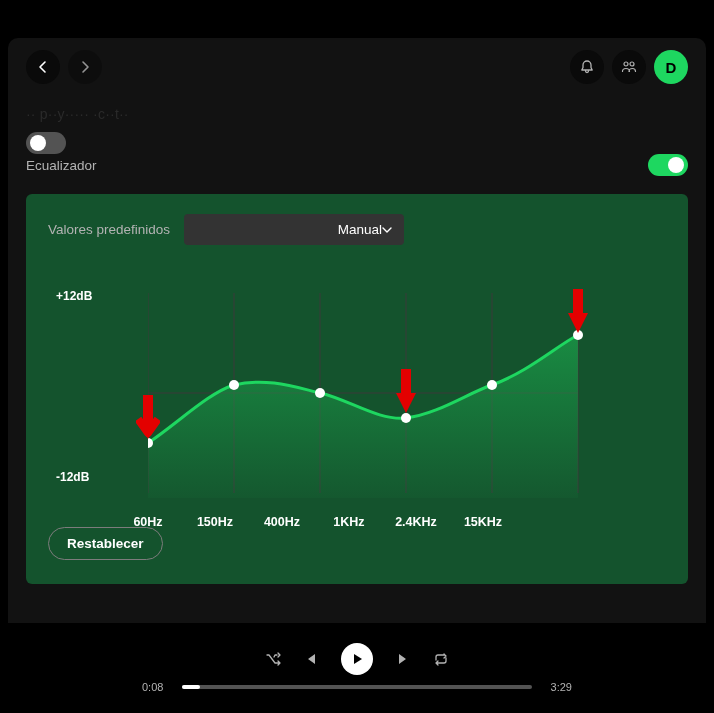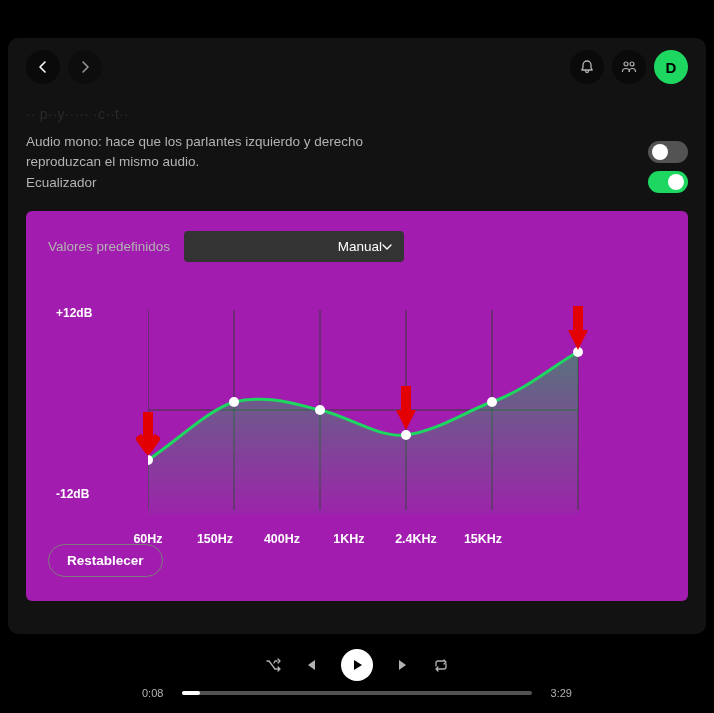--- a/index.html
+++ b/index.html
@@ -107,21 +107,21 @@
   top: 3px;
   width: 16px;
   height: 16px;
   border-radius: 50%;
   background: #fff;
 }
 .toggle-off .toggle-knob { left: 4px; }
 .toggle-on  .toggle-knob { right: 4px; }
 .eq-panel {
   margin-top: 18px;
-  background: #a21caf;
+  background: #14532d;
   border-radius: 6px;
   padding: 20px 22px 24px 22px;
 }
 .preset-row {
   display: flex;
   align-items: center;
   gap: 14px;
 }
 .preset-label {
   color: #b3b3b3;
@@ -191,21 +191,21 @@
   padding: 8px 18px;
   border-radius: 20px;
   background: transparent;
   cursor: pointer;
 }
 .player-bar {
   position: absolute;
   left: 0;
   right: 0;
   bottom: 0;
-  height: 79px;
+  height: 90px;
   background: #000;
   display: flex;
   flex-direction: column;
   align-items: center;
   justify-content: center;
   gap: 6px;
 }
 .controls {
   display: flex;
   align-items: center;
@@ -284,21 +284,20 @@
     </div>
     <div class="avatar">
         <span>D</span>
       </div>
   </div>
 
   <div class="content">
     <div class="obscured">·· p··y····· ·c··t··</div>
 
     <div class="setting-row">
-      <div class="setting-text">Audio mono: hace que los parlantes izquierdo y derecho reproduzcan el mismo audio.</div>
       <div class="toggle toggle-off">
           <div class="toggle-knob"></div>
         </div>
     </div>
 
     <div class="setting-row2">
       <div class="setting-label">Ecualizador</div>
       <div class="toggle toggle-on">
           <div class="toggle-knob"></div>
         </div>

